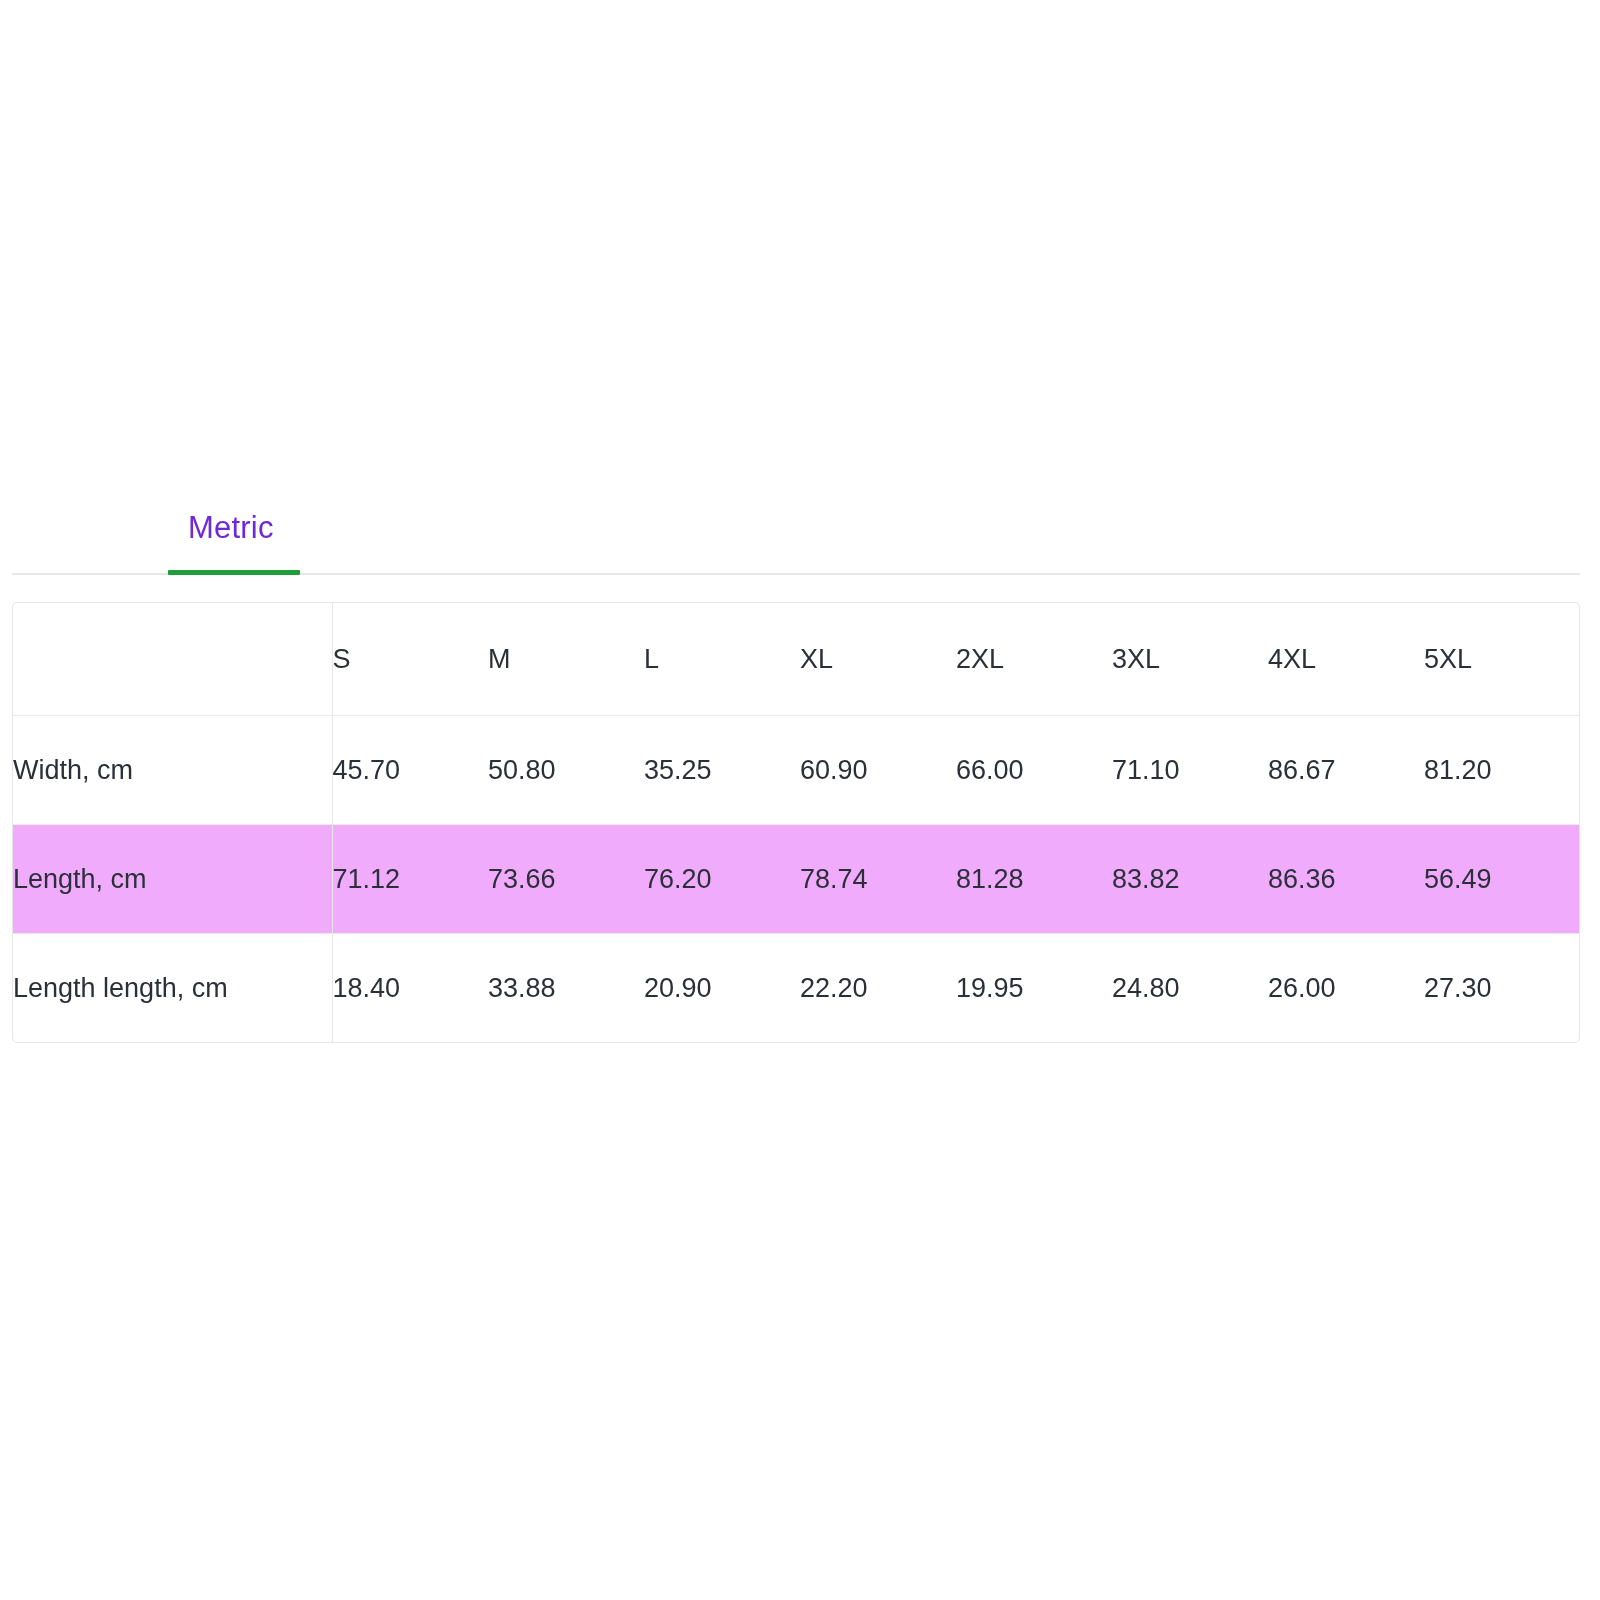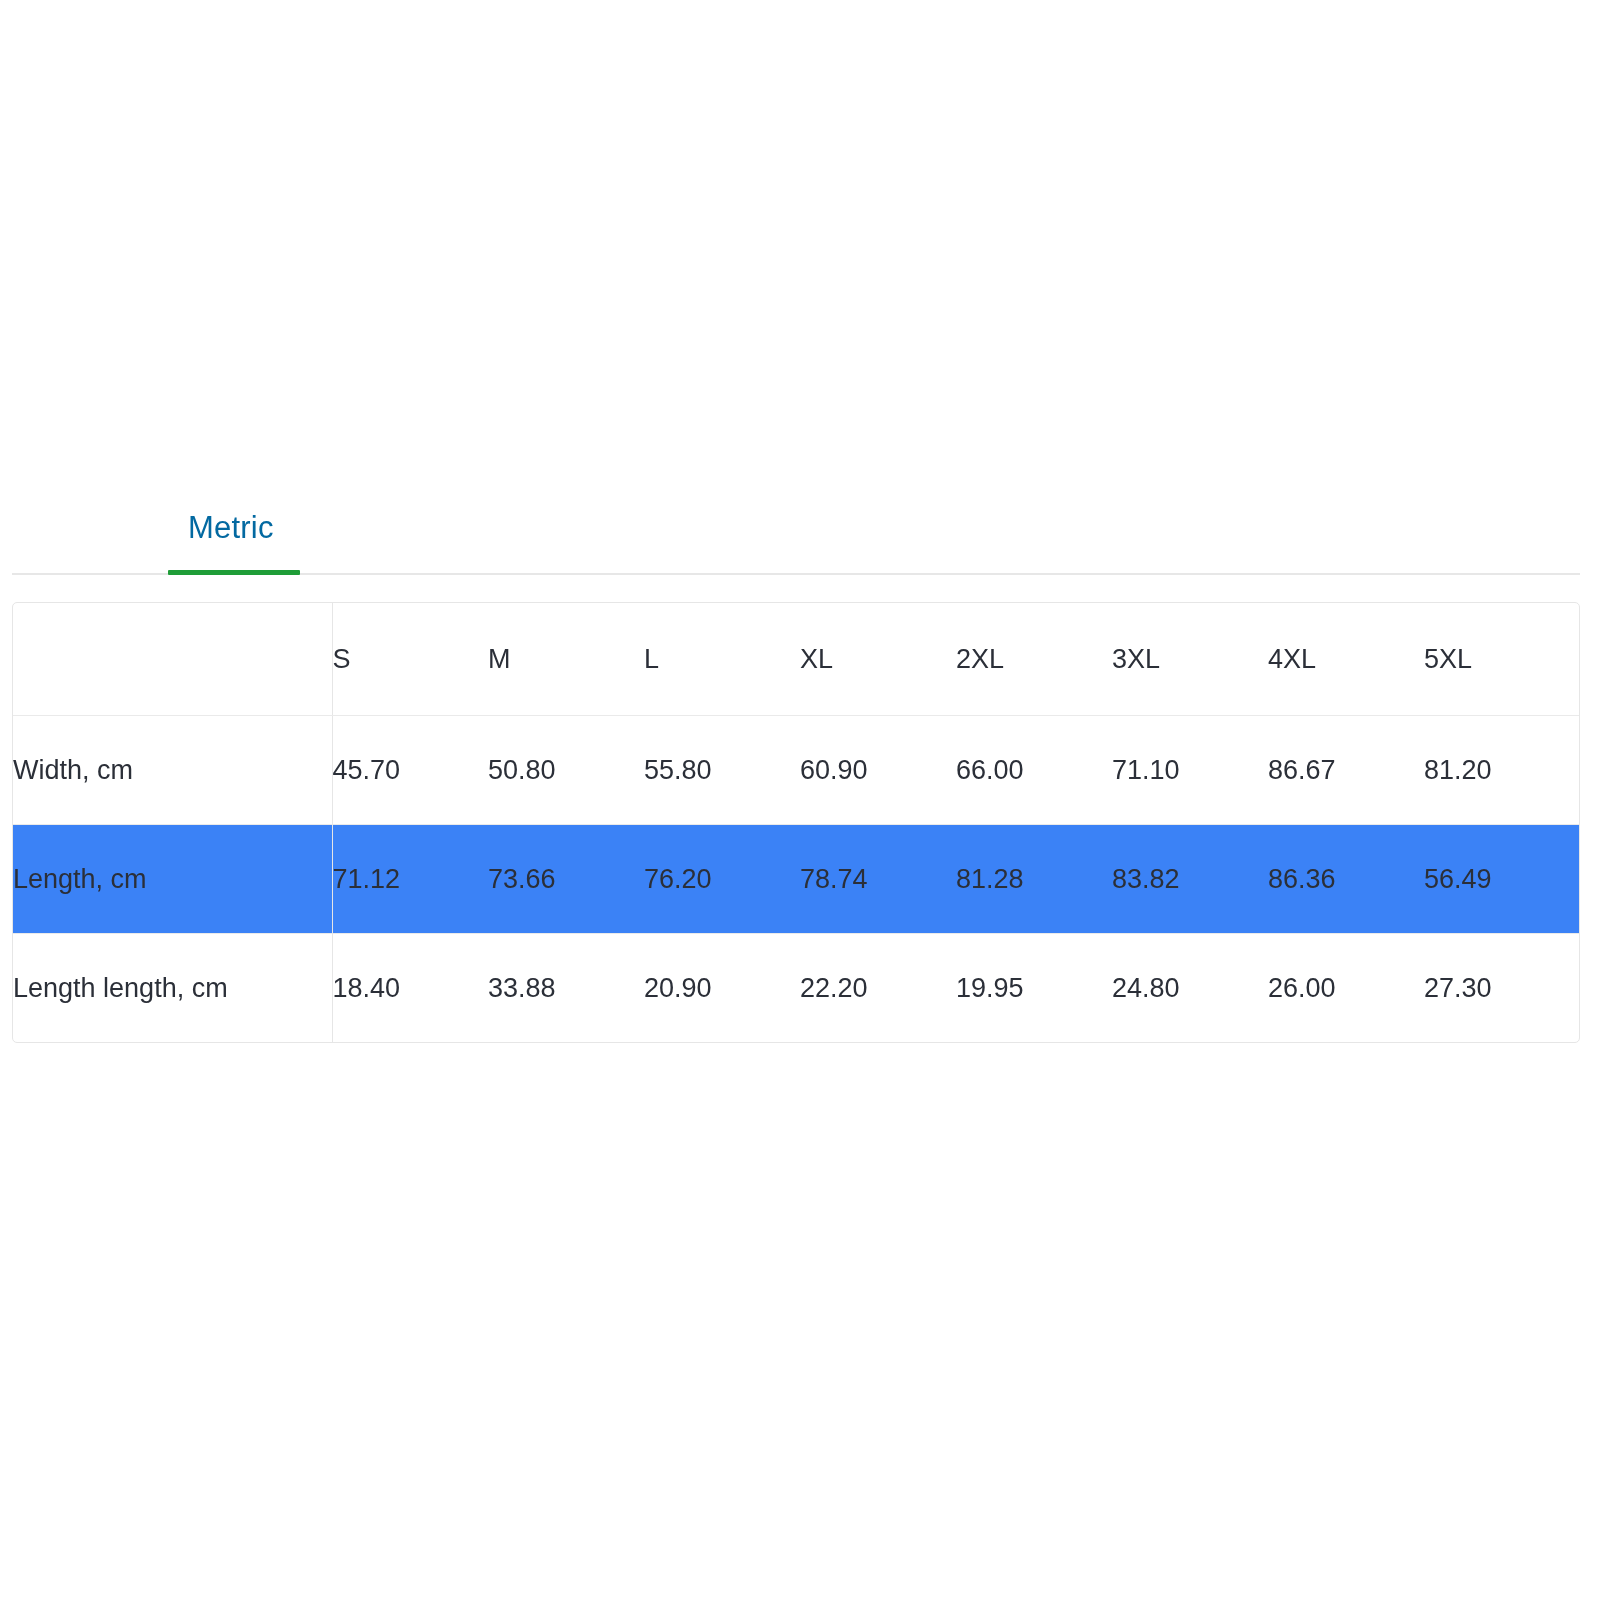--- a/index.html
+++ b/index.html
@@ -41,21 +41,21 @@
     display: flex;
     align-items: flex-start;
     justify-content: center;
     cursor: pointer;
     background: transparent;
     border: none;
   }
   .tab-label {
     font-size: 31px;
     line-height: 40px;
-    color: #0369a1;
+    color: #6d28d9;
     letter-spacing: 0.2px;
     white-space: nowrap;
   }
   .tab-underline {
     position: absolute;
     left: 156px;
     bottom: -2px;
     width: 132px;
     height: 5px;
     background: #1f9d38;
@@ -99,21 +99,21 @@
     border-right: 1px solid #e6e6e6;
   }
   th.size-head,
   td.size-value {
     padding-left: 25px;
   }
   thead th {
     border-bottom: 1px solid #eaeaea;
     vertical-align: middle;
   }
-  tbody tr.shaded { background: #3b82f6; }
+  tbody tr.shaded { background: #f0abfc; }
   tbody tr + tr td { border-top: 1px solid #eaeaea; }
   tbody tr.shaded + tr td { border-top: 1px solid #eaeaea; }
 </style>
 </head>
 <body>
 
 <div class="size-chart">
 
   <div class="tabstrip">
     <div class="tab">
@@ -146,21 +146,21 @@
           <th class="size-head">3XL</th>
           <th class="size-head">4XL</th>
           <th class="size-head">5XL</th>
         </tr>
       </thead>
       <tbody>
         <tr>
           <td class="row-label">Width, cm</td>
           <td class="size-value">45.70</td>
           <td class="size-value">50.80</td>
-          <td class="size-value">55.80</td>
+          <td class="size-value">35.25</td>
           <td class="size-value">60.90</td>
           <td class="size-value">66.00</td>
           <td class="size-value">71.10</td>
           <td class="size-value">86.67</td>
           <td class="size-value">81.20</td>
         </tr>
         <tr class="shaded">
           <td class="row-label">Length, cm</td>
           <td class="size-value">71.12</td>
           <td class="size-value">73.66</td>

